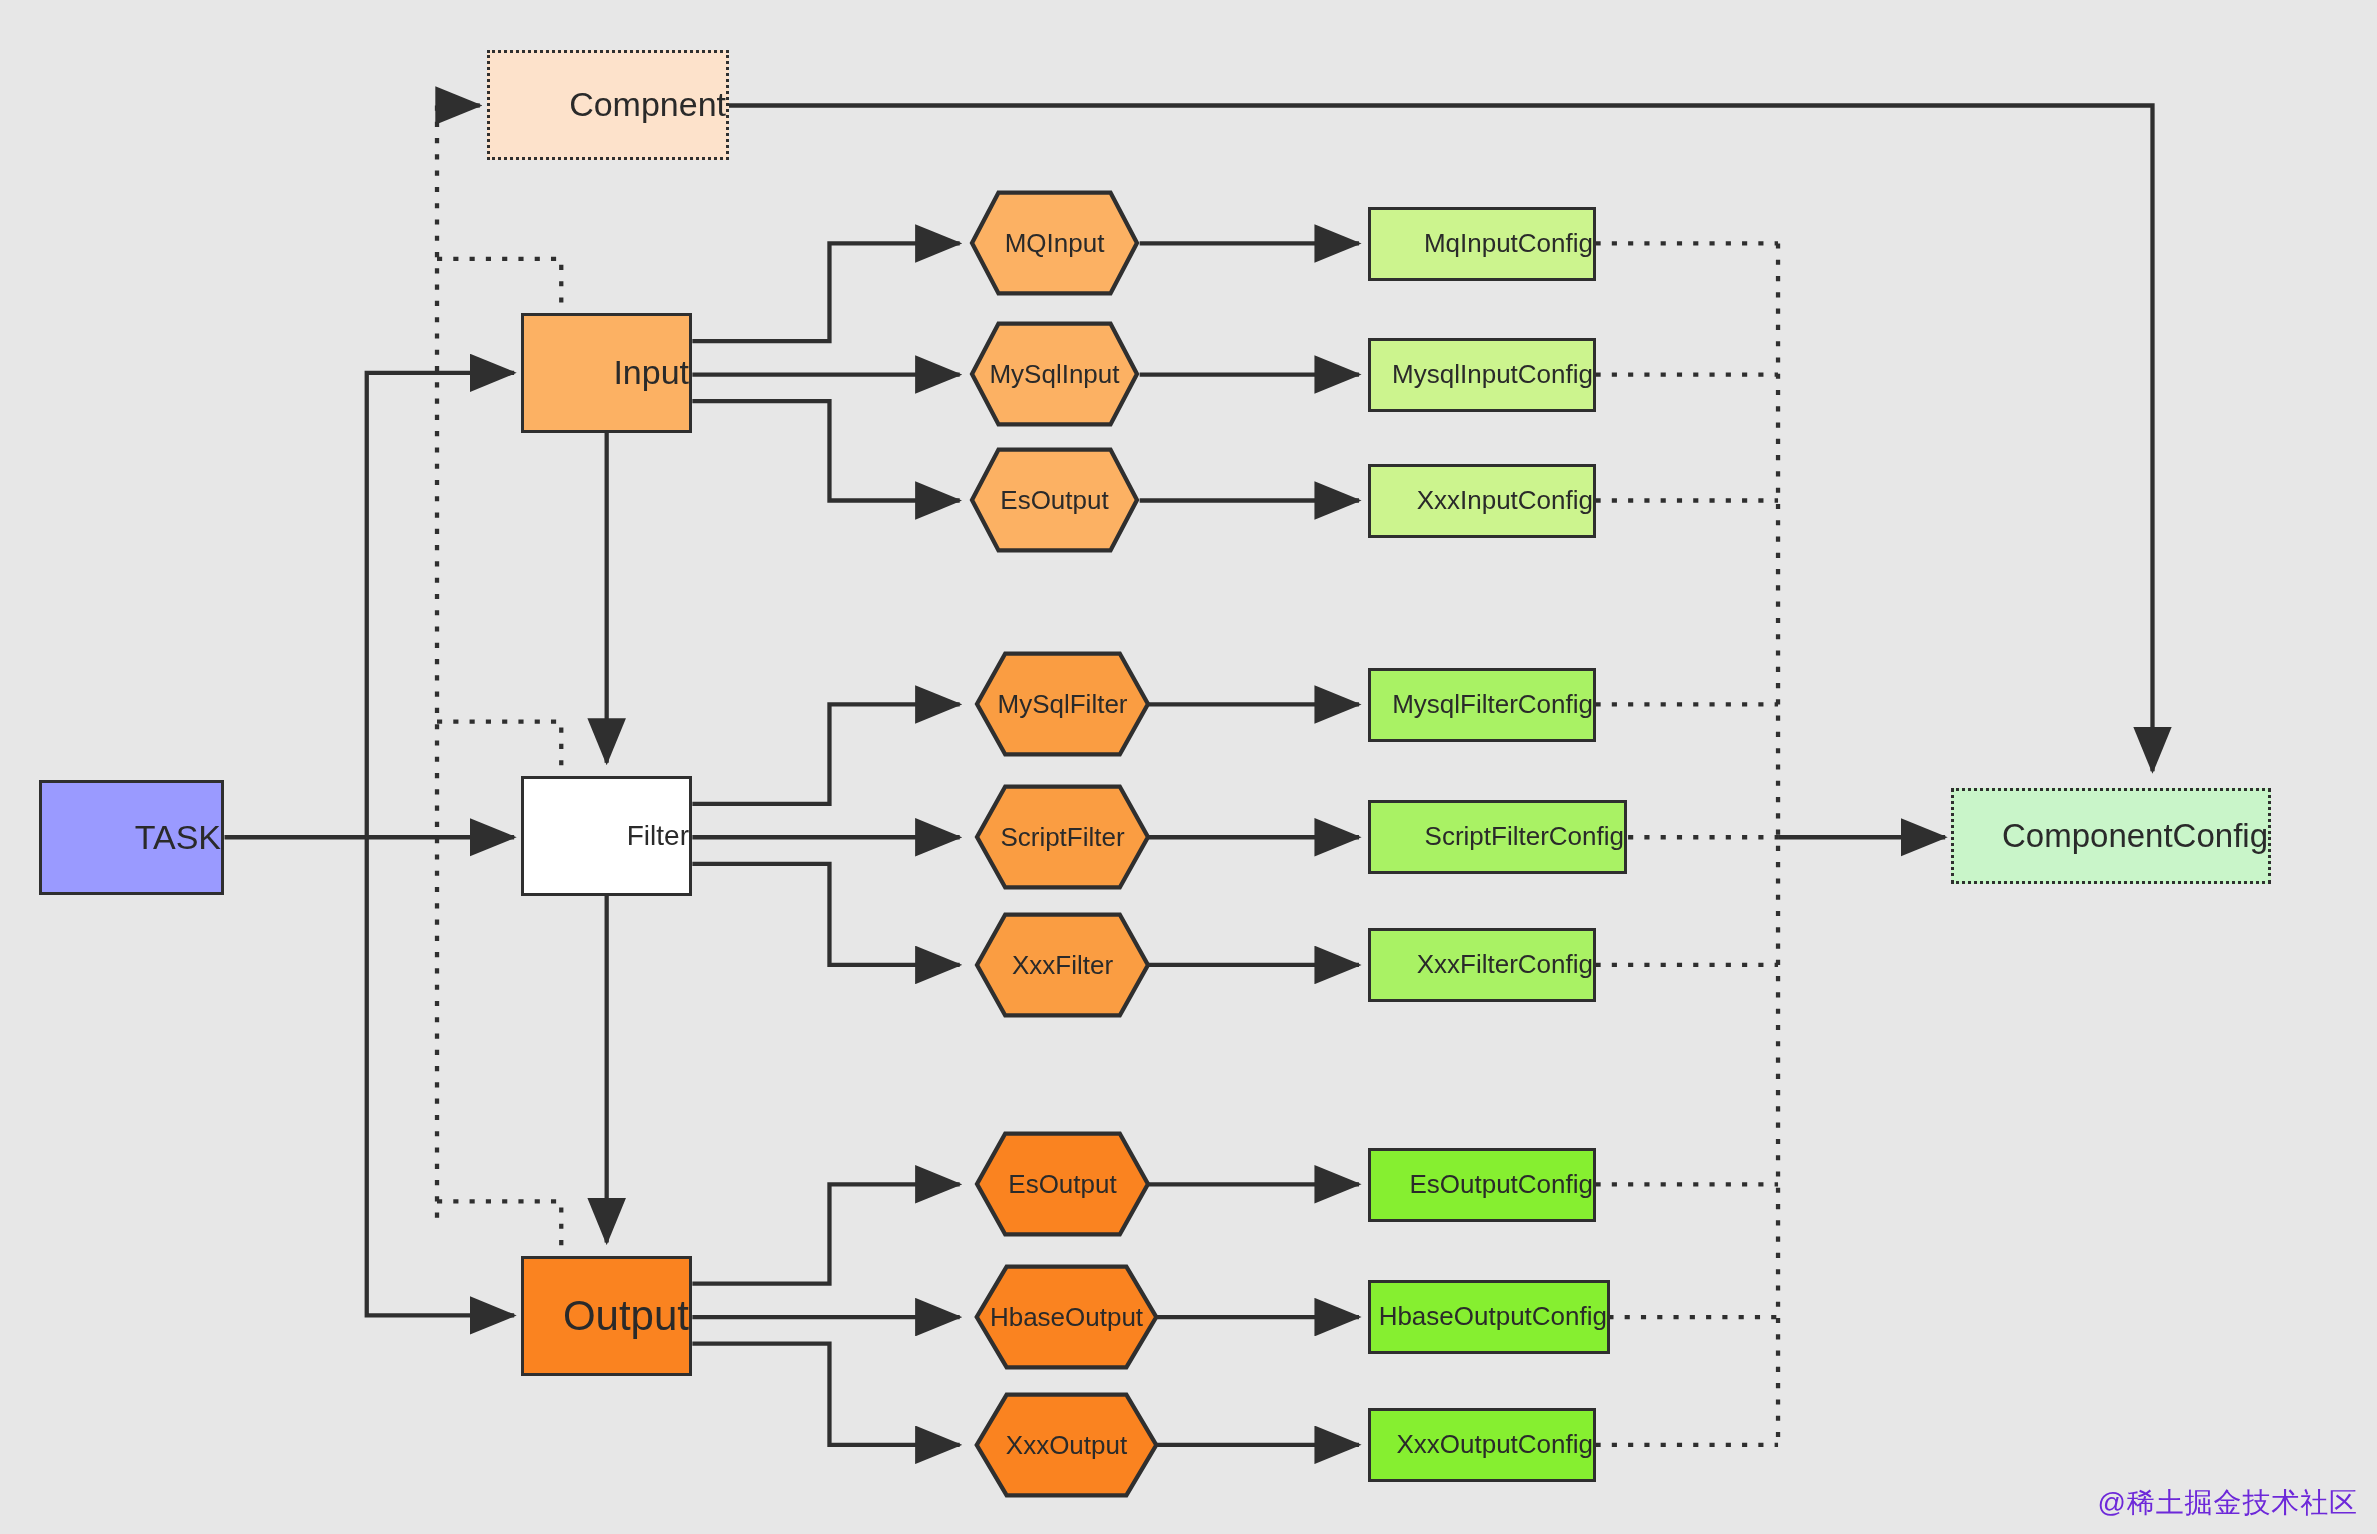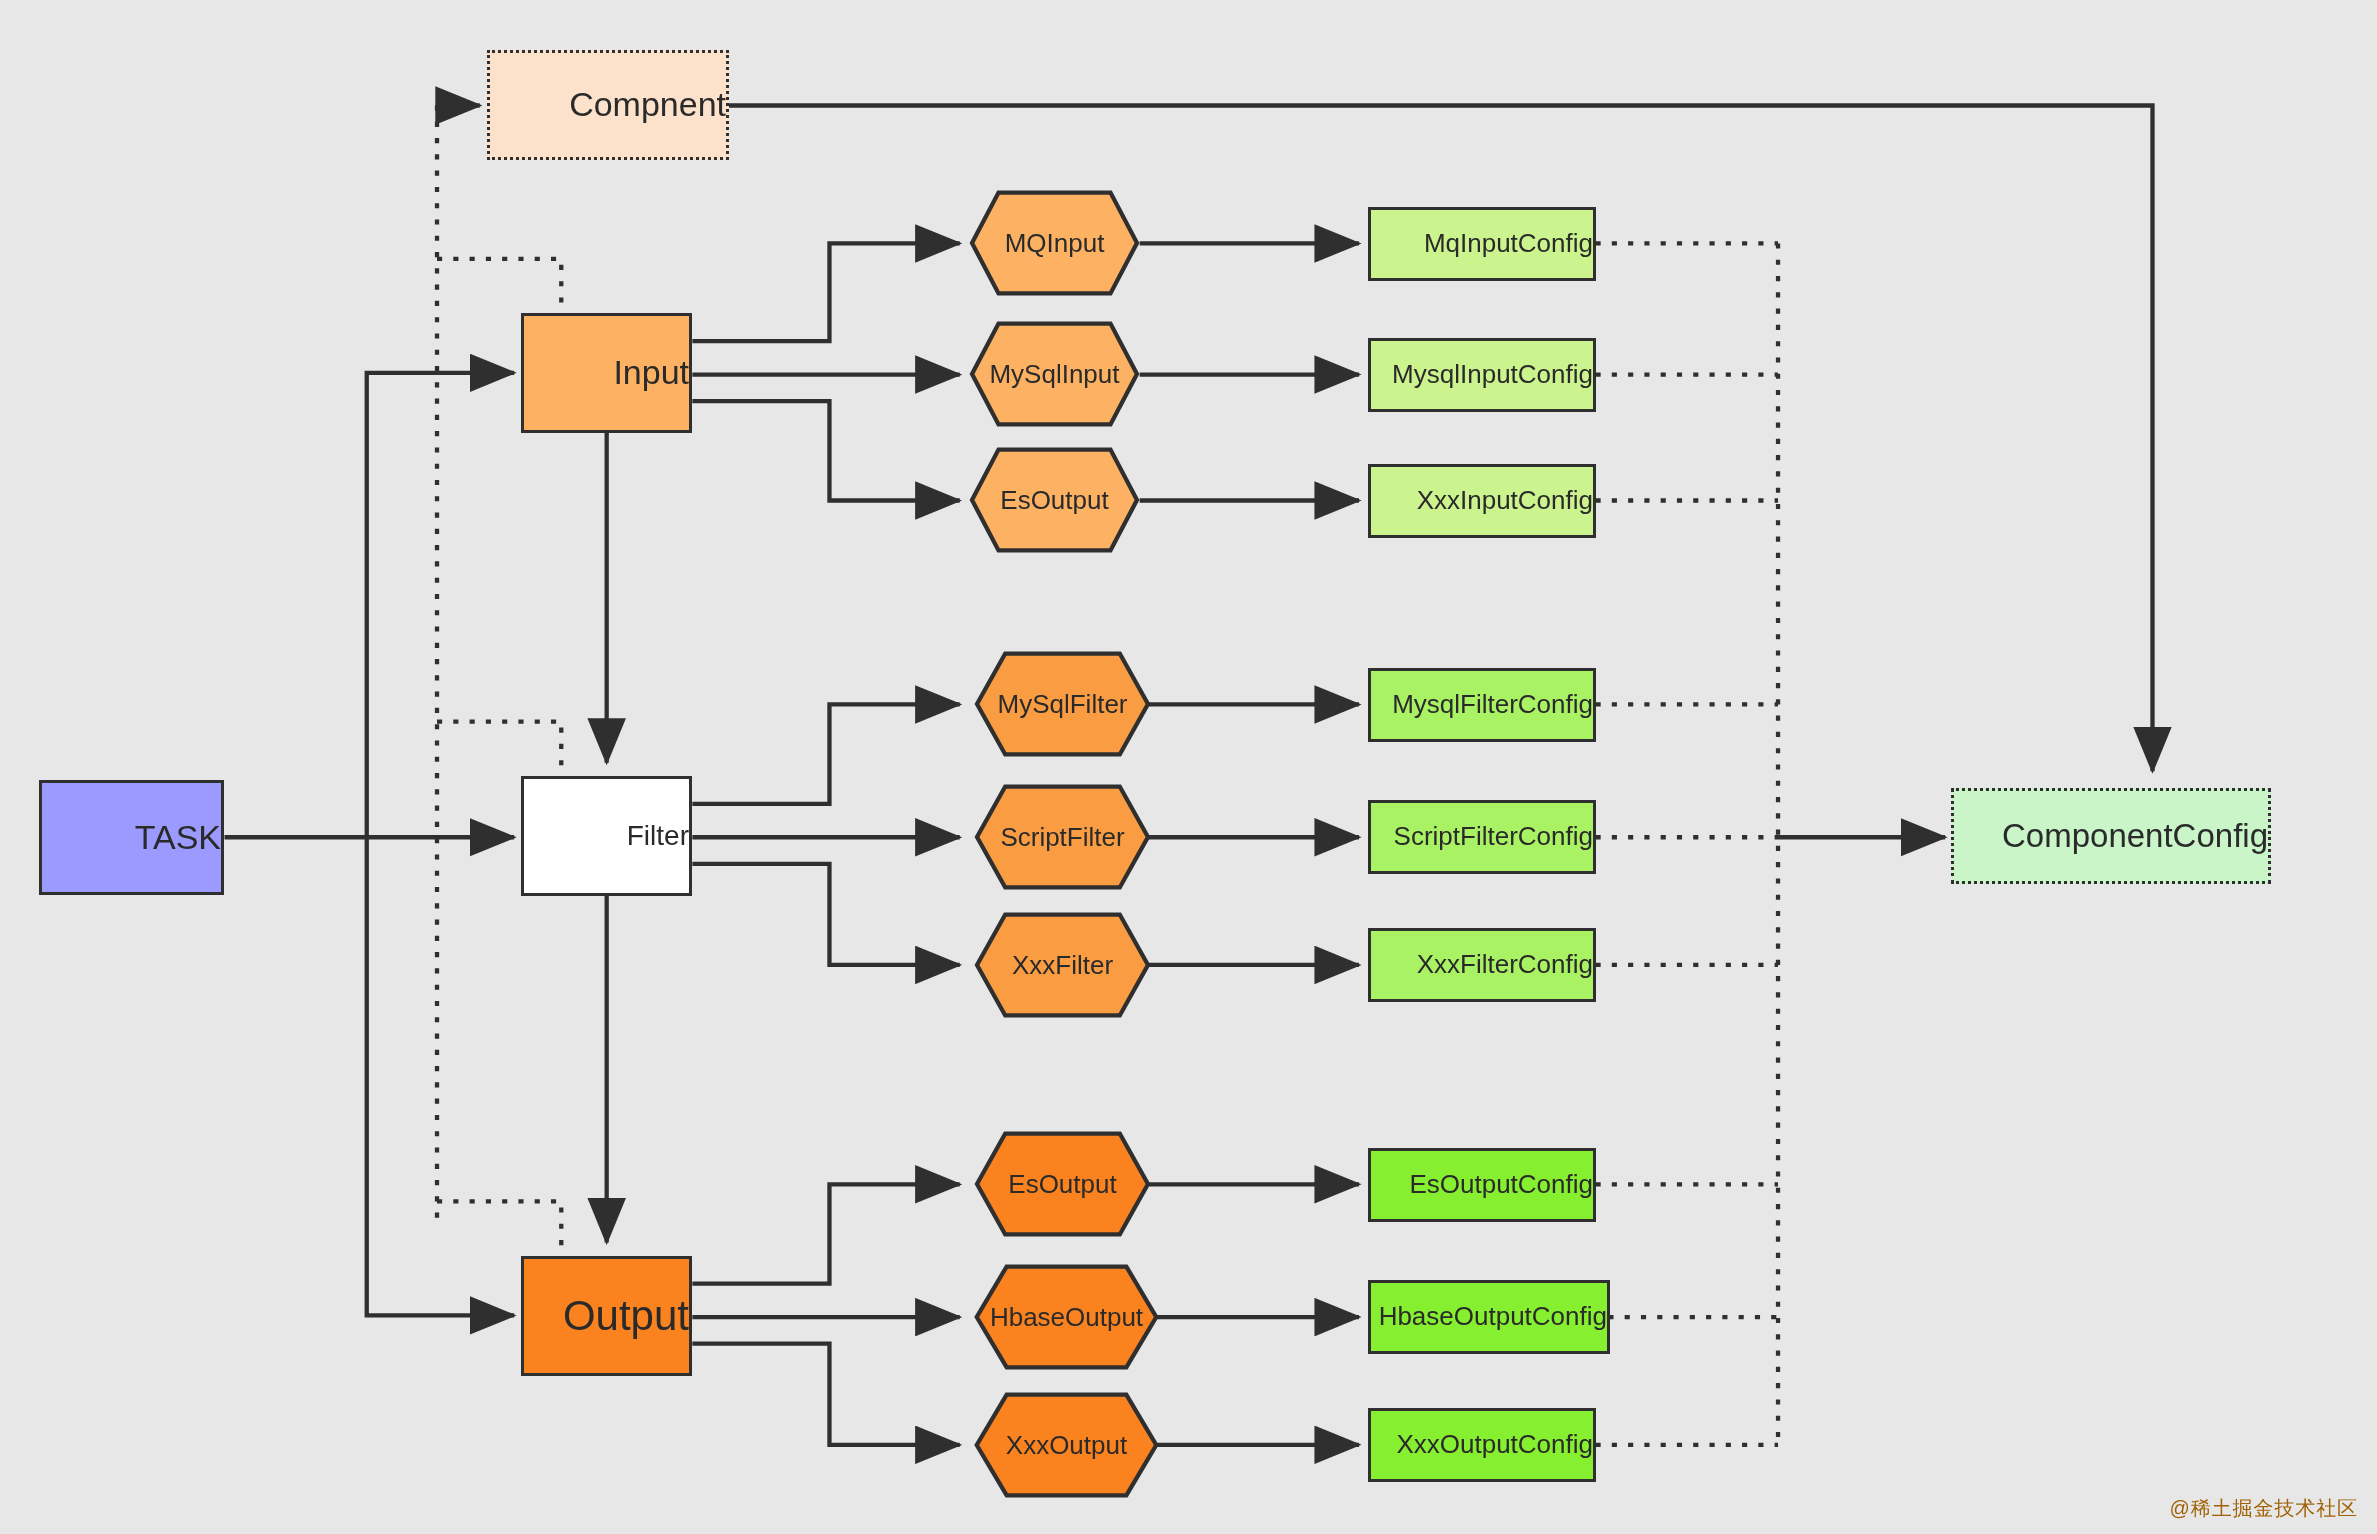--- a/index.html
+++ b/index.html
@@ -20,22 +20,22 @@
   .cfg{font-size:26px;}
   .cfg-in{background:#ccf48e;}
   .cfg-fi{background:#a9f264;}
   .cfg-ou{background:#86ef30;}
   .compcfg{background:#c9f5c9;font-size:33px;}
   .hexwrap{position:absolute;}
   .hexwrap svg{position:absolute;left:0;top:0;}
   .hexlabel{position:absolute;left:0;top:0;width:100%;height:100%;
             display:flex;align-items:center;justify-content:center;
             font-size:26px;color:#2a2a2a;}
-  .watermark{position:absolute;right:19px;bottom:12px;font-size:20px;
-             color:#a16207;letter-spacing:0.9px;}
+  .watermark{position:absolute;right:19px;bottom:12px;font-size:28px;
+             color:#6d28d9;letter-spacing:0.9px;}
 </style>
 </head>
 <body>
 
 <div id="stage">
 
   <svg id="wires" viewBox="0 0 2774 1790" xmlns="http://www.w3.org/2000/svg">
     <defs>
       <marker id="ah" markerWidth="11" markerHeight="9" refX="10.4" refY="4.5" orient="auto" markerUnits="strokeWidth">
         <path d="M0,0 L11,4.5 L0,9 z" fill="#2f2f2f"></path>
@@ -191,21 +191,21 @@
   <div class="node rectnode cfg cfg-in" style="left:1368px;top:338px;width:228px;height:74px;">
     <span>MysqlInputConfig</span>
   </div>
   <div class="node rectnode cfg cfg-in" style="left:1368px;top:464px;width:228px;height:74px;">
     <span>XxxInputConfig</span>
   </div>
 
   <div class="node rectnode cfg cfg-fi" style="left:1368px;top:668px;width:228px;height:74px;">
     <span>MysqlFilterConfig</span>
   </div>
-  <div class="node rectnode cfg cfg-fi" style="left:1368px;top:800px;width:228px;height:74px;">
+  <div class="node rectnode cfg cfg-fi" style="left:1368px;top:800px;width:259px;height:74px;">
     <span>ScriptFilterConfig</span>
   </div>
   <div class="node rectnode cfg cfg-fi" style="left:1368px;top:928px;width:228px;height:74px;">
     <span>XxxFilterConfig</span>
   </div>
 
   <div class="node rectnode cfg cfg-ou" style="left:1368px;top:1148px;width:228px;height:74px;">
     <span>EsOutputConfig</span>
   </div>
   <div class="node rectnode cfg cfg-ou" style="left:1368px;top:1280px;width:242px;height:74px;">

